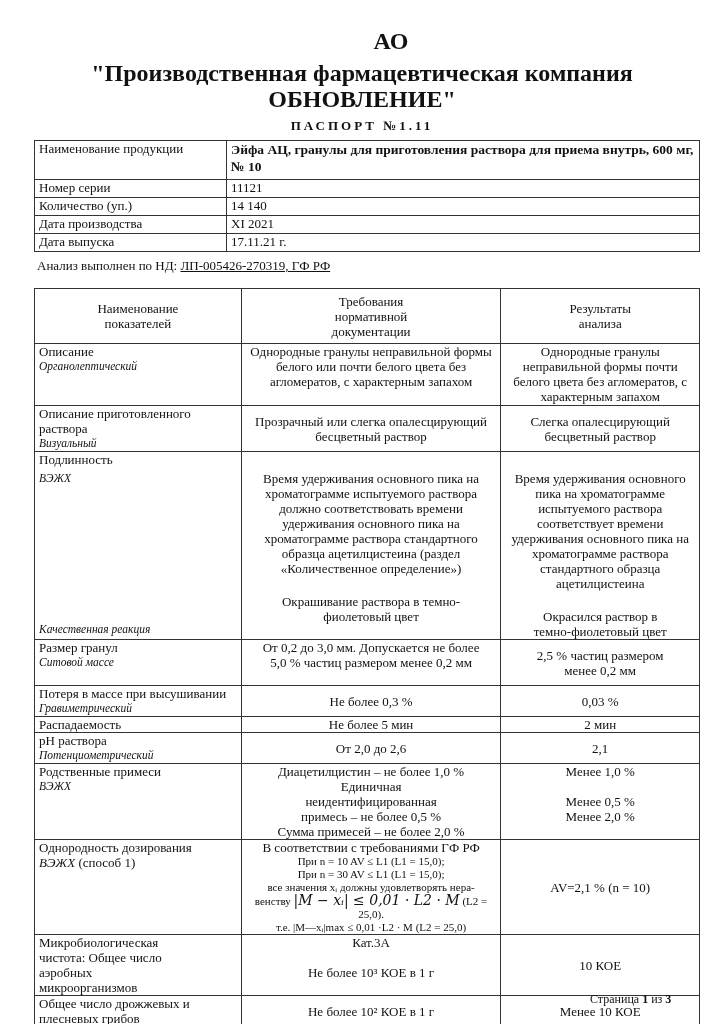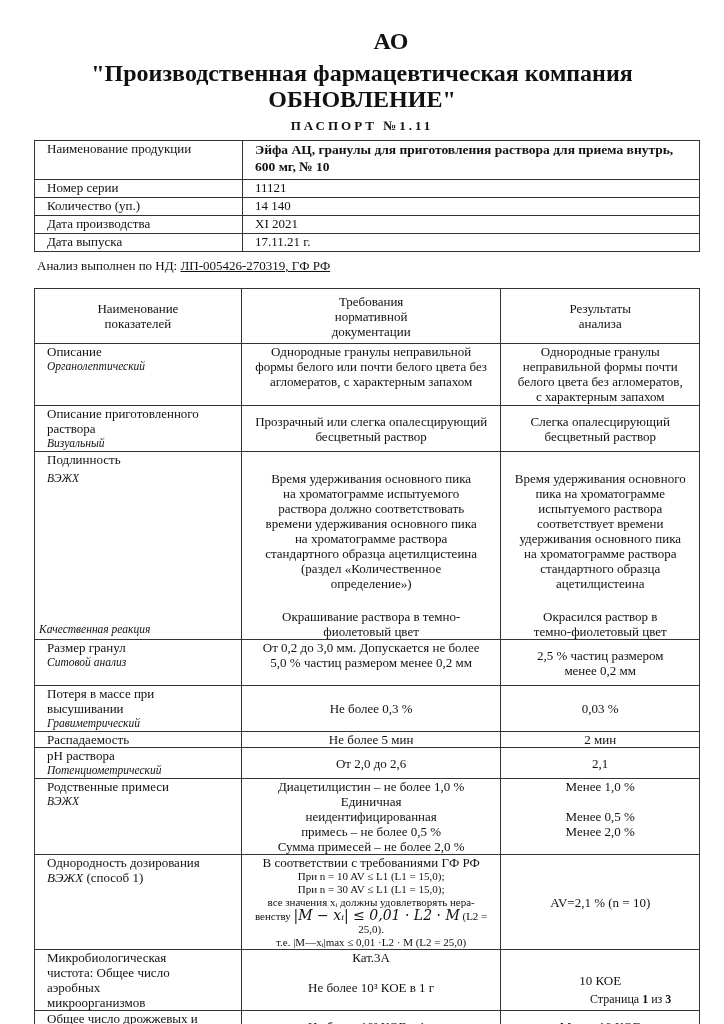--- a/index.html
+++ b/index.html
@@ -6,21 +6,21 @@
   body { width: 724px; height: 1024px; position: relative; overflow: hidden;
          font-family: "Liberation Serif", "DejaVu Serif", serif; color: #111; }
   .hdr { position: absolute; left: 0; width: 724px; text-align: center; font-weight: bold; }
   .h-ao { top: 28px; font-size: 24px; padding-left: 29px; }
   .h-co { top: 60px; font-size: 24px; }
   .h-co2 { top: 86px; font-size: 24px; }
   .h-pass { top: 118px; font-size: 13px; letter-spacing: 3px; }
 
   table { border-collapse: collapse; position: absolute; left: 34px; width: 666px;
           font-size: 13px; line-height: 15px; }
-  td, th { border: 1px solid #333; padding: 0 12px; vertical-align: top; font-weight: normal; }
+  td, th { border: 1px solid #333; padding: 0 4px; vertical-align: top; font-weight: normal; }
   .info { top: 140px; }
   .info td:first-child { width: 183px; }
   .info .prod { font-weight: bold; font-size: 13.5px; line-height: 17px; height: 38px; }
   .info td { height: 17px; }
 
   .nd { position: absolute; top: 258px; left: 37px; font-size: 13px; }
   .nd u { text-decoration: underline; }
 
   .main { top: 288px; }
   .main col.c1 { width: 207px; }
@@ -107,21 +107,21 @@
       <div style="padding:0 10px;">Время удерживания основного пика на хроматограмме испытуемого раствора должно соответствовать времени удерживания основного пика на хроматограмме раствора стандартного образца ацетилцистеина (раздел «Количественное определение»)</div>
       <div style="margin-top:18px; padding:0 28px;">Окрашивание раствора в темно-фиолетовый цвет</div>
     </td>
     <td class="c" style="padding-top:19px;">
       <div>Время удерживания основного пика на хроматограмме испытуемого раствора соответствует времени удерживания основного пика на хроматограмме раствора стандартного образца ацетилцистеина</div>
       <div style="margin-top:18px; padding:0 18px;">Окрасился раствор в темно-фиолетовый цвет</div>
     </td>
   </tr>
 
   <tr style="height:46px;">
-    <td><span>Размер гранул</span><span class="it">Ситовой анализ</span></td>
+    <td><span>Размер гранул</span><span class="it">Ситовой массе</span></td>
     <td class="c" style="padding:0 20px;">От 0,2 до 3,0 мм. Допускается не более 5,0 % частиц размером менее 0,2 мм</td>
     <td class="c vm" style="padding:0 30px;">2,5 % частиц размером менее 0,2 мм</td>
   </tr>
 
   <tr style="height:30px;">
     <td><span>Потеря в массе при высушивании</span><span class="it">Гравиметрический</span></td>
     <td class="c vm">Не более 0,3 %</td>
     <td class="c vm">0,03 %</td>
   </tr>
 

